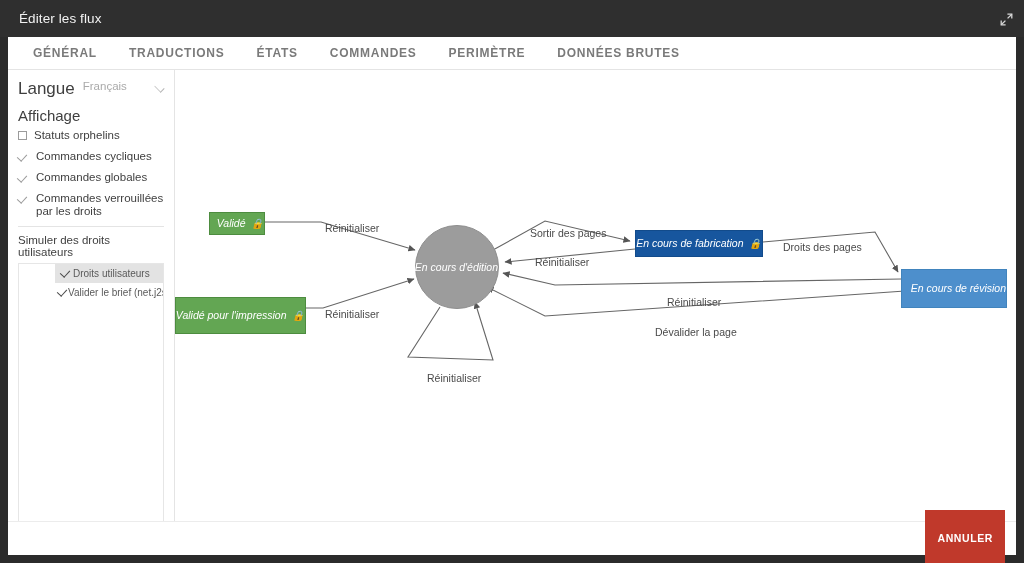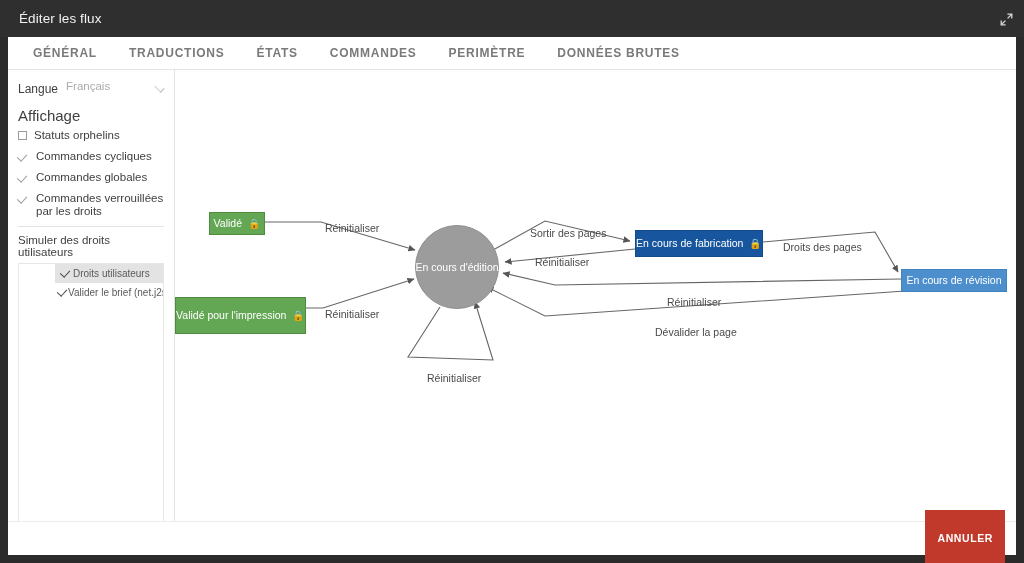--- a/index.html
+++ b/index.html
@@ -85,21 +85,21 @@
     padding: 9px 0 0 0;
     position: relative;
     background: #fff;
   }
   .lang-row {
     display: flex; align-items: center;
     padding: 0 8px 0 10px;
     height: 20px;
     margin-bottom: 8px;
   }
-  .lang-label { font-size: 12px; color: #3f3f3f; margin-right: 8px; }
+  .lang-label { font-size: 17px; color: #3f3f3f; margin-right: 8px; }
   .lang-select {
     flex: 1;
     position: relative;
     height: 18px;
     display: flex; align-items: flex-start;
     cursor: pointer;
   }
   .lang-value { font-size: 11.5px; color: #aaaaaa; }
   .chev {
     position: absolute; right: 2px; top: 3px;
@@ -190,26 +190,27 @@
   #diagram-wrap {
     flex: 1;
     position: relative;
     overflow: hidden;
     background: #fff;
   }
   #diagram { position: absolute; left: 0; top: 0; }
 
   .node {
     position: absolute;
-    display: flex; align-items: center; justify-content: center;
+    display: flex; align-items: center; justify-content: flex-end;
     font-size: 10.5px;
     color: #ffffff;
     white-space: nowrap;
     cursor: pointer;
     line-height: 1;
+    font-style: italic;
   }
   .node .lock { margin-left: 6px; font-size: 10px; }
   .node.green { background: #63a653; border: 1px solid #4d8c3f; }
   .node.blue-dark { background: #17569e; border: 1px solid #124b8b; }
   .node.blue-light { background: #4d8fcc; border: 1px solid #4184bd; }
   .node.circle {
     background: #9c9c9c;
     border: 1px solid #8e8e8e;
     border-radius: 50%;
   }
@@ -370,21 +371,21 @@
 
         <div class="node circle" style="left:240px; top:155px; width:84px; height:84px;">
           <span>En cours d'édition</span>
         </div>
 
         <div class="node blue-dark" style="left:460px; top:160px; width:128px; height:27px;">
           <span>En cours de fabrication</span>
           <span class="lock">🔒</span>
         </div>
 
-        <div class="node blue-light" style="left:726px; top:199px; width:106px; height:23px;">
+        <div class="node blue-light" style="left:726px; top:199px; width:106px; height:39px;">
           <span>En cours de révision</span>
         </div>
 
         <div class="edge-label" style="left:150px; top:153px;">Réinitialiser</div>
         <div class="edge-label" style="left:150px; top:239px;">Réinitialiser</div>
         <div class="edge-label" style="left:355px; top:158px;">Sortir des pages</div>
         <div class="edge-label" style="left:360px; top:187px;">Réinitialiser</div>
         <div class="edge-label" style="left:608px; top:172px;">Droits des pages</div>
         <div class="edge-label" style="left:492px; top:227px;">Réinitialiser</div>
         <div class="edge-label" style="left:480px; top:257px;">Dévalider la page</div>

